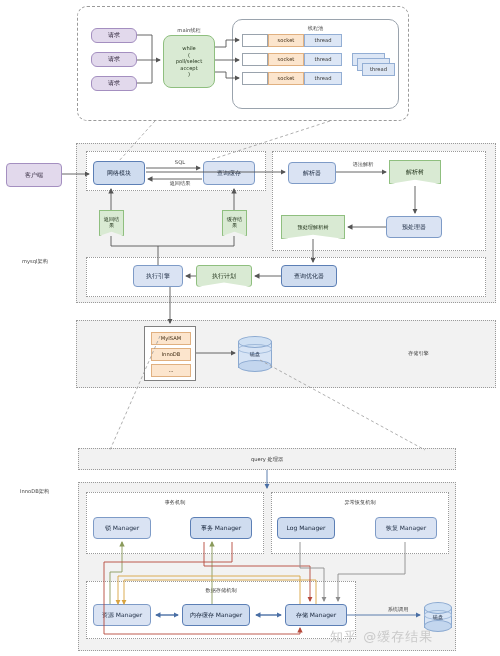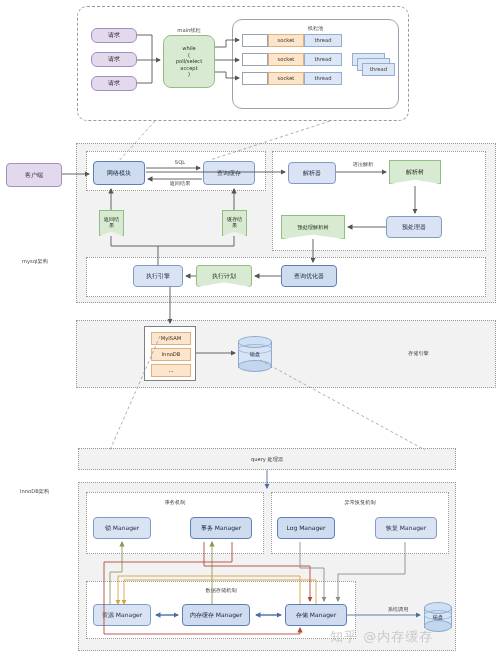--- a/index.html
+++ b/index.html
@@ -182,21 +182,21 @@
 <div class="abs lbl tiny" style="left:374px;top:606px;width:48px;text-align:center;">系统调用</div>
 
 <div class="disk" style="left:424px;top:602px;width:28px;height:30px;">
   <div class="body"></div>
     <div class="top"></div>
     <div class="mid"></div>
     <div class="bot"></div>
   <div class="cap tiny">磁盘</div>
 </div>
 
-<div class="abs wm" style="left:330px;top:628px;">知乎 @内存缓存</div>
+<div class="abs wm" style="left:330px;top:628px;">知乎 @缓存结果</div>
 
 <svg class="ov" viewBox="0 0 500 656">
   <defs>
     <marker id="ah" markerWidth="6" markerHeight="6" refX="5" refY="3" orient="auto">
       <path d="M0,0 L6,3 L0,6 z" fill="#555"></path>
     </marker>
     <marker id="ahg" markerWidth="6" markerHeight="6" refX="5" refY="3" orient="auto">
       <path d="M0,0 L6,3 L0,6 z" fill="#8a9a5b"></path>
     </marker>
     <marker id="aho" markerWidth="6" markerHeight="6" refX="5" refY="3" orient="auto">

